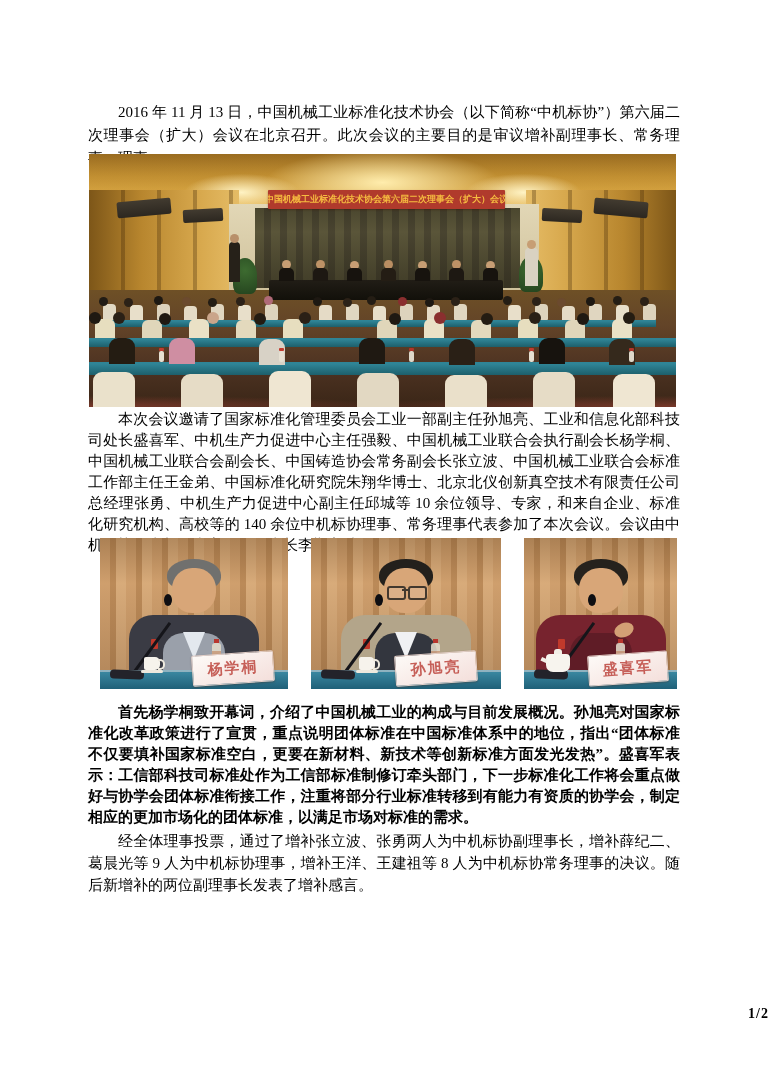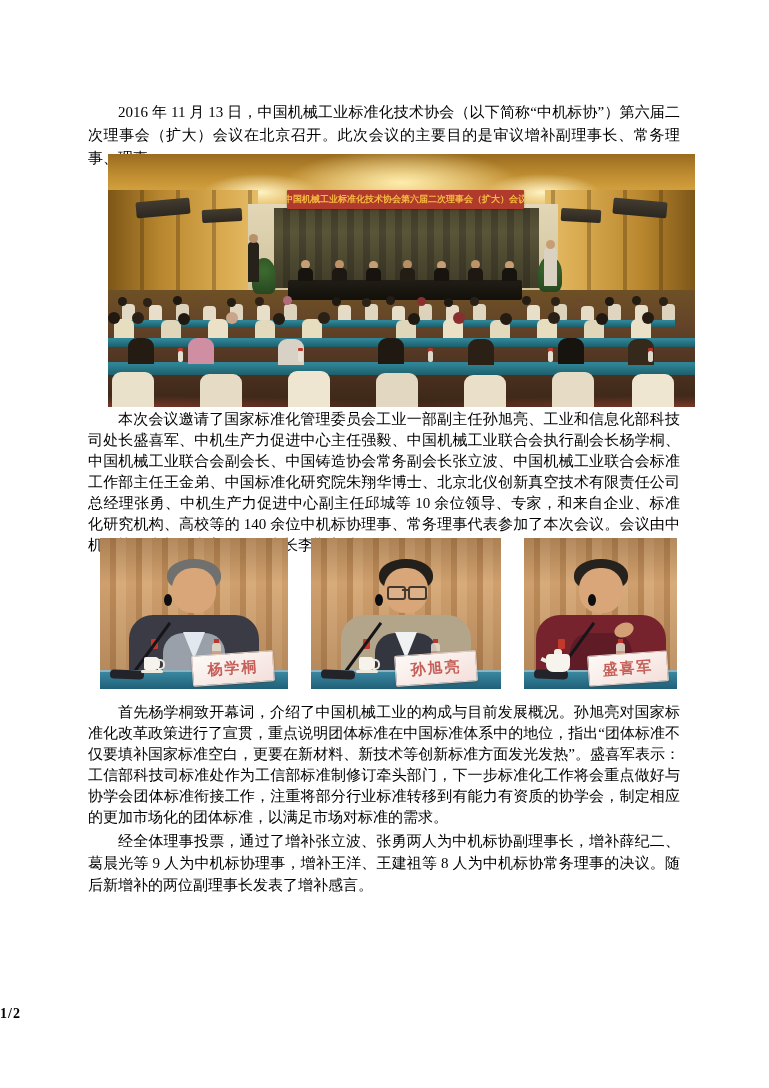--- a/index.html
+++ b/index.html
@@ -2,28 +2,28 @@
 <html><head>
 <meta charset="utf-8">
 <style>
   html,body{margin:0;padding:0;background:#ffffff;}
   .page{position:relative;width:769px;height:1088px;background:#fff;overflow:hidden;
         font-family:"Liberation Serif","DejaVu Serif",serif;color:#000;}
   .para{position:absolute;left:88px;width:592px;margin:0;font-size:15px;
         text-align:justify;text-indent:2em;word-break:break-all;}
   .p1{top:101px;line-height:23px;}
   .p2{top:409px;line-height:21px;}
-  .p3{top:702px;line-height:21px;}
+  .p3{top:702px;line-height:21px;font-weight:bold;}
   .p4{top:830px;line-height:22px;}
-  .page-num{position:absolute;top:1006px;left:0;width:100%;text-align:left;
+  .page-num{position:absolute;top:1006px;left:0;width:100%;text-align:right;
             font-weight:bold;font-size:14px;letter-spacing:1px;}
 
   
   .big-photo{position:absolute;top:154px;left:89px;width:587px;height:253px;
-             overflow:hidden;background:#6e5026;margin-left:19px;}
+             overflow:hidden;background:#6e5026;}
   .big-photo *{position:absolute;}
   .ceiling{left:0;top:0;width:587px;height:62px;z-index:1;
     background:
       radial-gradient(ellipse 80px 26px at 26% 62%, #fff3c4, rgba(255,225,130,0) 72%),
       radial-gradient(ellipse 80px 26px at 74% 62%, #fff3c4, rgba(255,225,130,0) 72%),
       radial-gradient(ellipse 150px 42px at 50% 46%, #ffedad, rgba(240,195,90,.15) 78%),
       linear-gradient(180deg,#8a5c16,#b8852a 35%,#dca844 75%,#e9bd5e 100%);}
   .wall-left,.wall-right{top:36px;width:150px;height:118px;z-index:2;
     background:
       repeating-linear-gradient(90deg, rgba(60,35,5,0) 0 32px, rgba(60,35,5,.30) 32px 36px),

